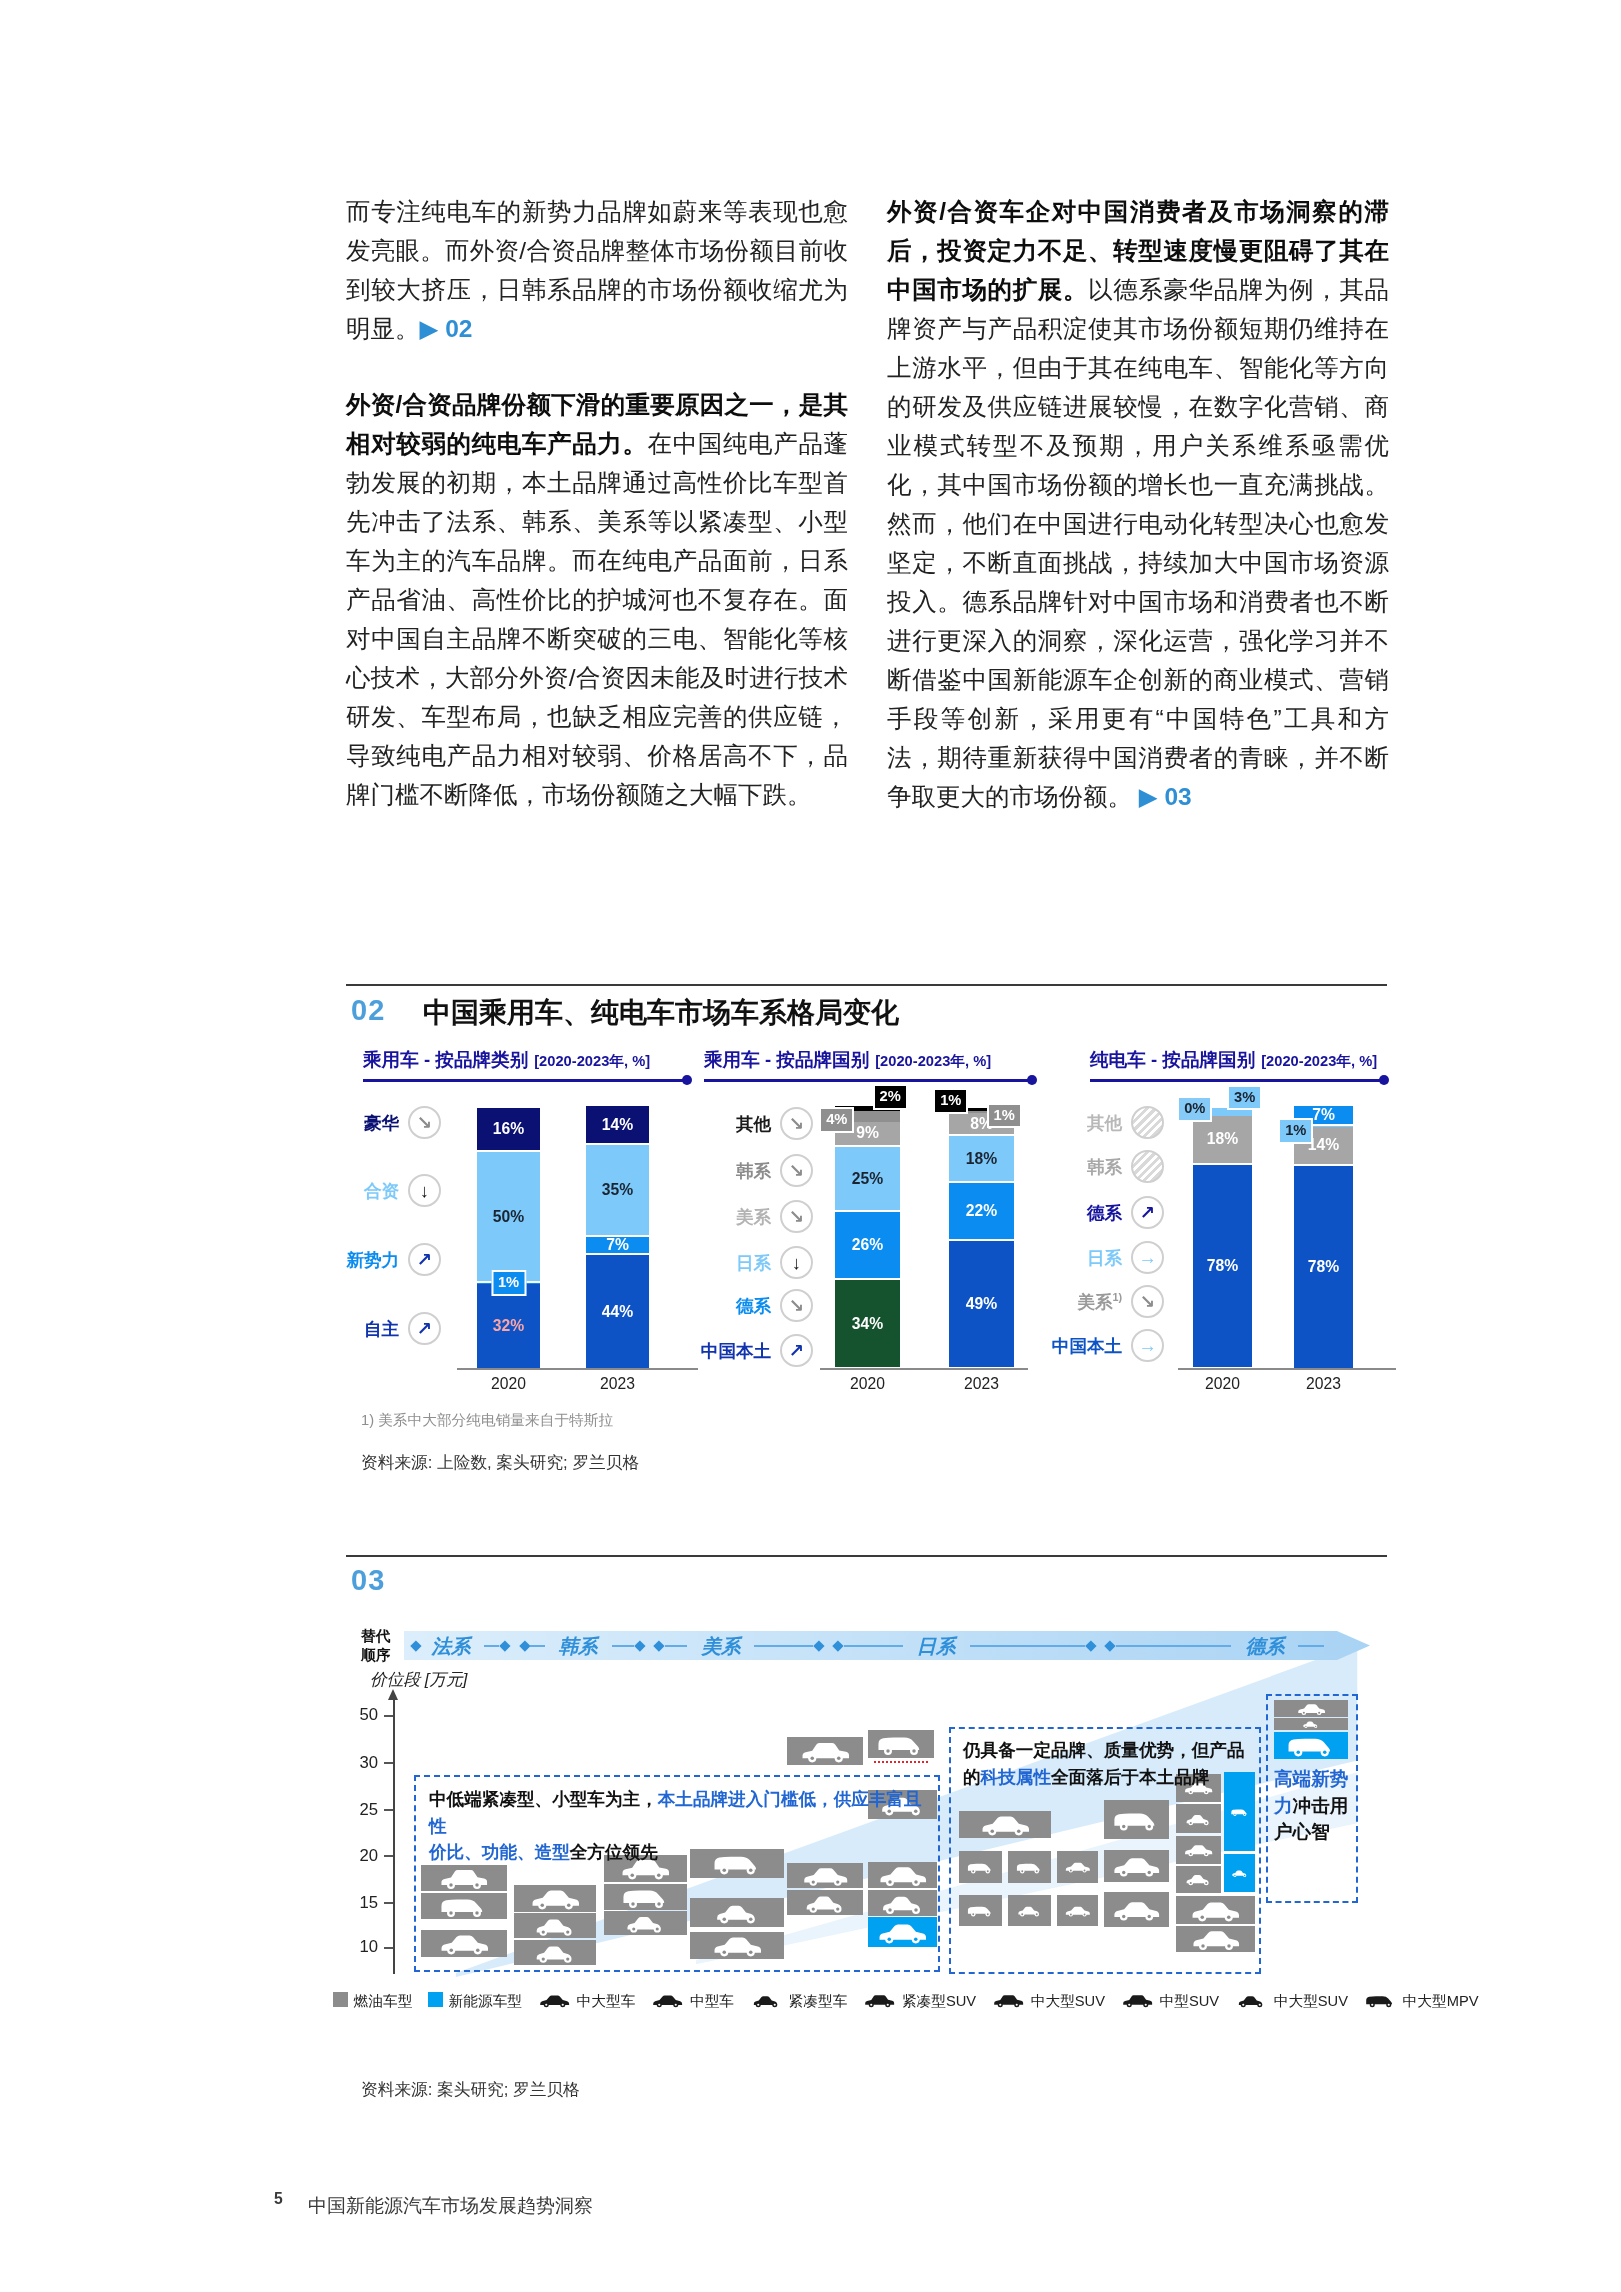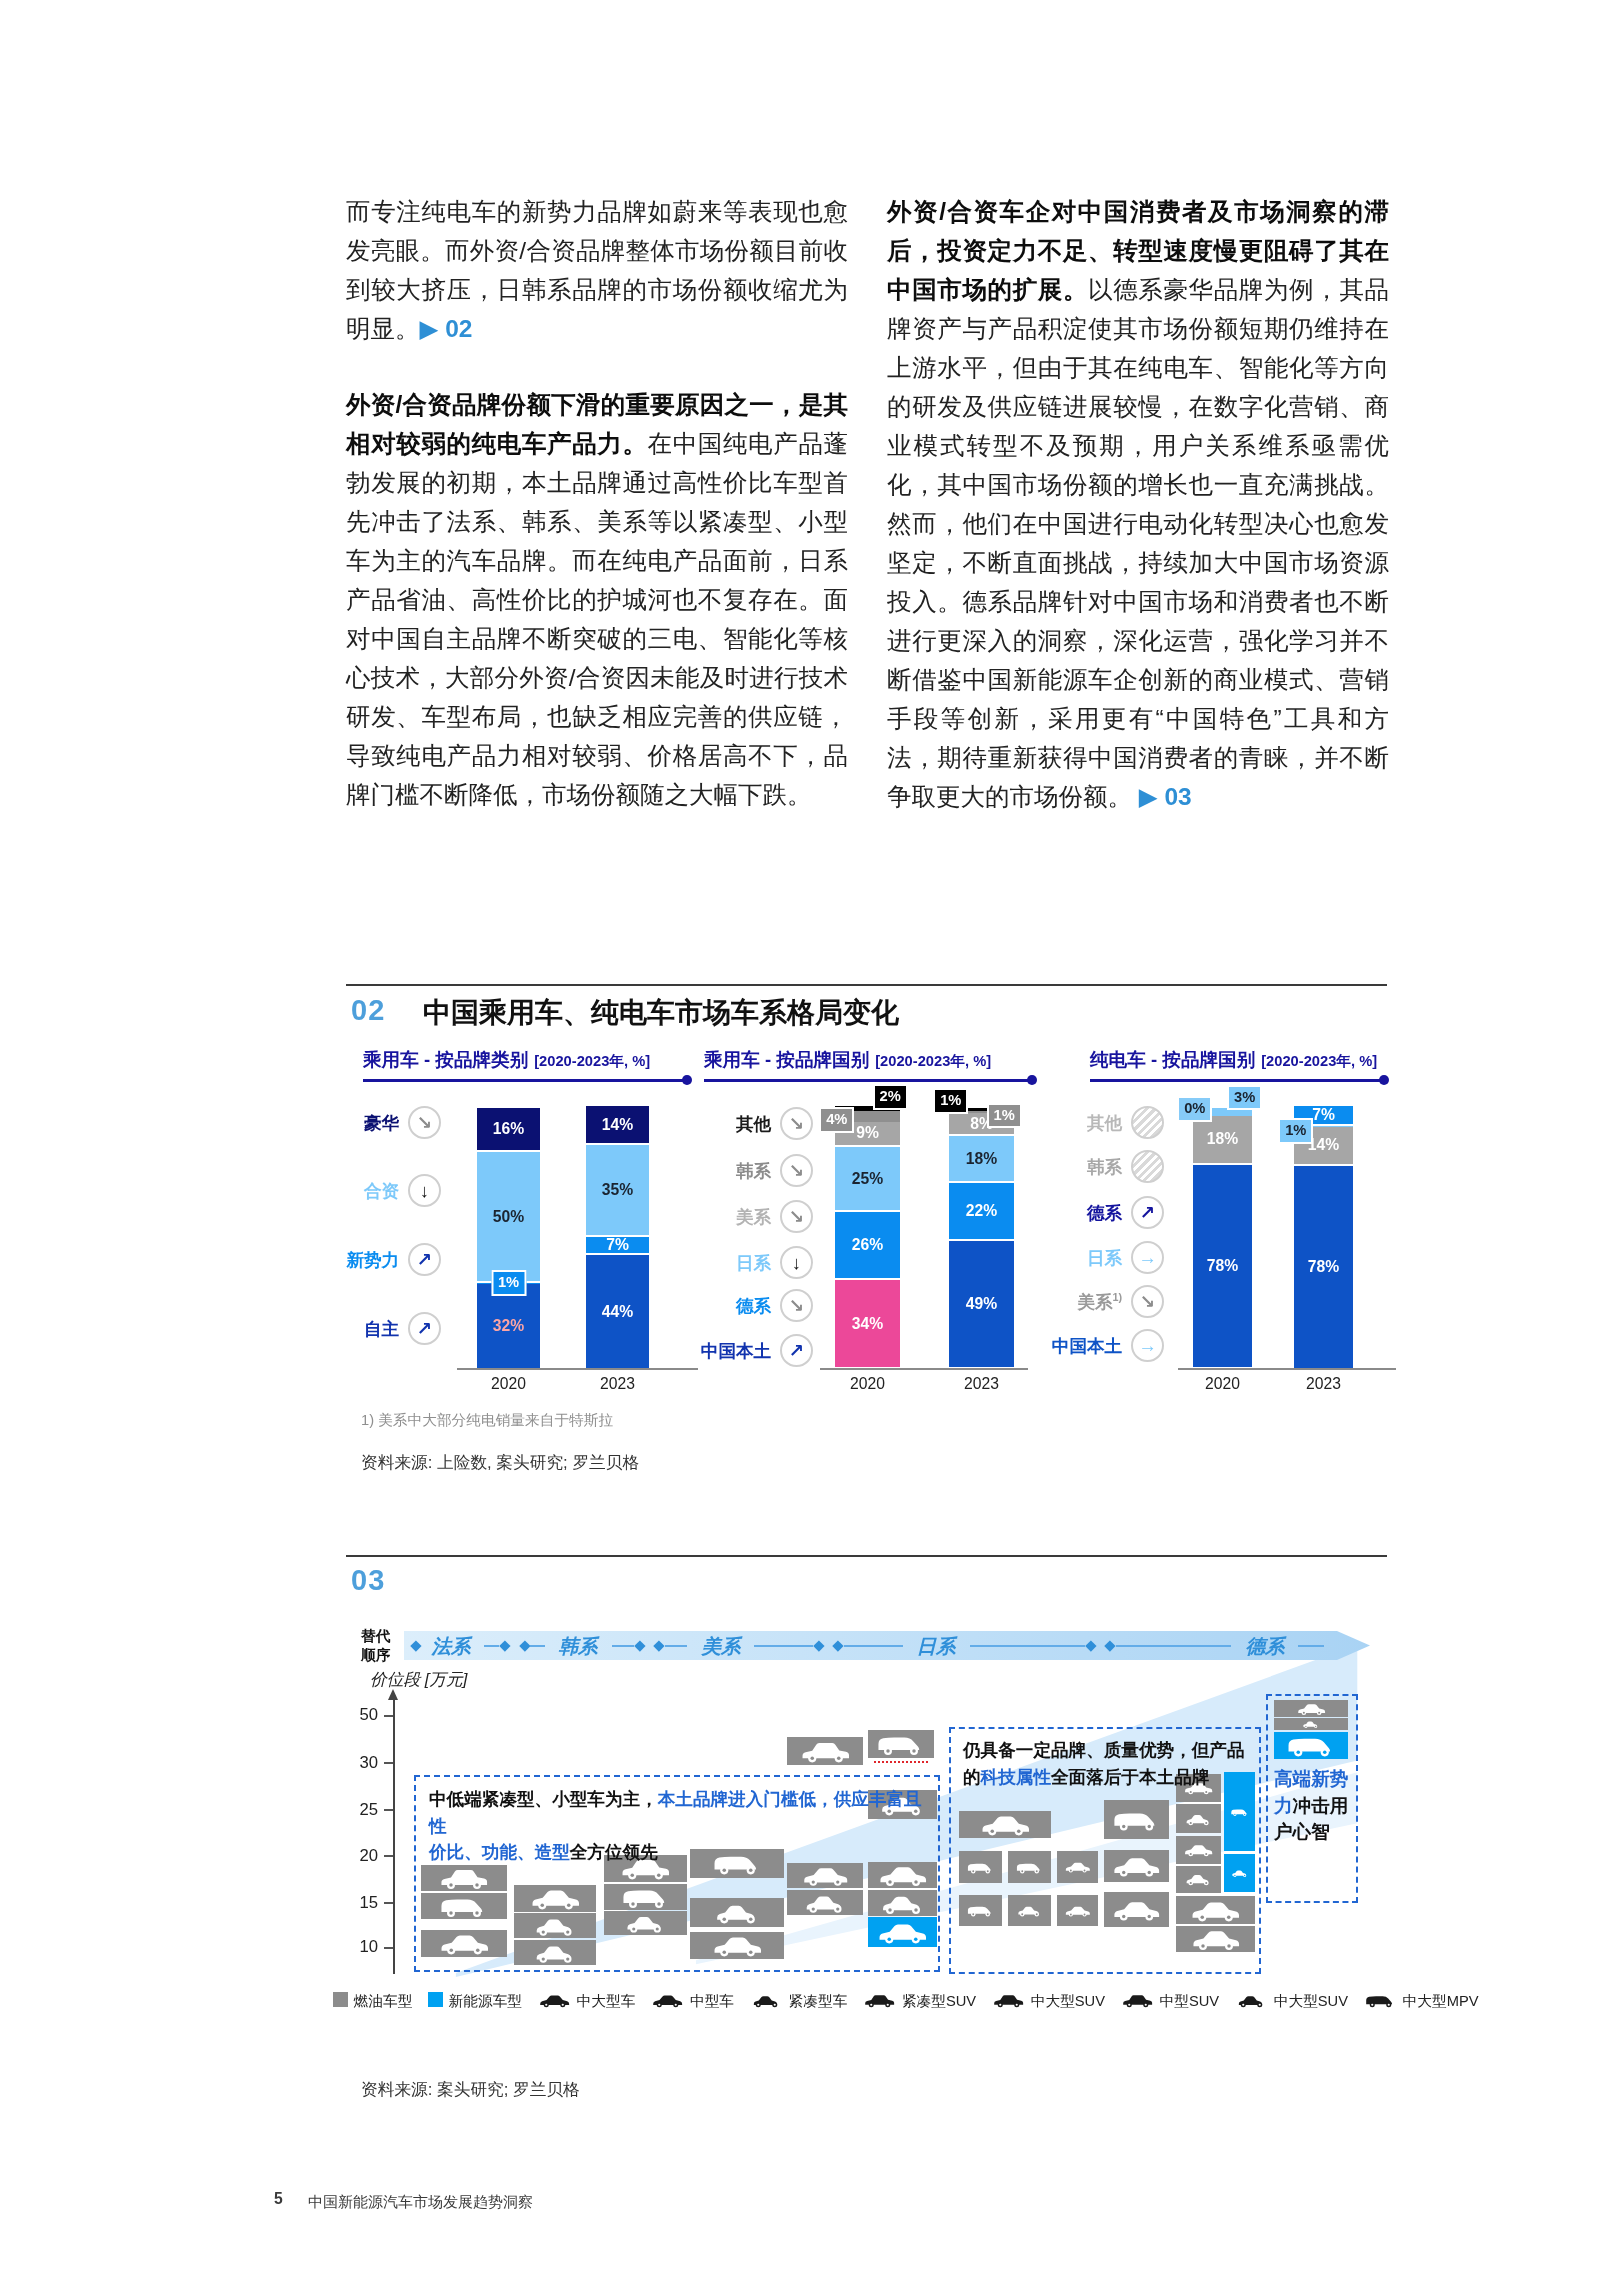--- a/index.html
+++ b/index.html
@@ -46,21 +46,21 @@
   .axlab{font-style:italic;font-size:16.7px;color:#222;}
   .tick{position:absolute;font-size:16.7px;color:#222;text-align:right;width:41px;}
   .tickdash{position:absolute;width:8.8px;height:2px;background:#555;}
   .dashbox{position:absolute;border:2.5px dashed #2166D2;z-index:2;}
   .callout{position:absolute;font-size:17.6px;font-weight:bold;line-height:26.5px;color:#111;z-index:4;}
   .callout .blu{color:#2166D2;}
   .carbox{position:absolute;display:flex;align-items:center;justify-content:center;z-index:3;}
   .leg3{position:absolute;display:flex;align-items:center;gap:15.7px;font-size:14.7px;color:#222;}
   .leg3 .item{display:flex;align-items:flex-start;gap:5.9px;white-space:nowrap;}
   .sw{width:14.7px;height:14.7px;display:inline-block;}
-  .footer{font-size:15px;color:#3a3a3a;}
+  .footer{font-size:19px;color:#3a3a3a;}
 </style>
 </head>
 <body>
 
 <div class="page">
 
   <div class="abs intro" style="left:346px;top:192px;">
     <p><span>而专注纯电车的新势力品牌如蔚来等表现也愈发亮眼。而外资/合资品牌整体市场份额目前收到较大挤压，日韩系品牌的市场份额收缩尤为明显。</span><span class="ref">▶ 02</span></p>
     <p><span class="b">外资/合资品牌份额下滑的重要原因之一，是其相对较弱的纯电车产品力。</span><span>在中国纯电产品蓬勃发展的初期，本土品牌通过高性价比车型首先冲击了法系、韩系、美系等以紧凑型、小型车为主的汽车品牌。而在纯电产品面前，日系产品省油、高性价比的护城河也不复存在。面对中国自主品牌不断突破的三电、智能化等核心技术，大部分外资/合资因未能及时进行技术研发、车型布局，也缺乏相应完善的供应链，导致纯电产品力相对较弱、价格居高不下，品牌门槛不断降低，市场份额随之大幅下跌。</span></p>
   </div>
@@ -141,21 +141,21 @@
           <span class="licon" style="color: rgb(17, 51, 174);">↗</span>
         </div>
         <div class="bar" style="left: 131px; top: 59px; width: 65px; height: 262px;">
           <div class="seg" style="height: 5.2px; background: rgb(0, 0, 0); color: rgb(255, 255, 255); flex: 0 0 5.2px;"></div>
           <div class="chip" style="background: rgb(0, 0, 0); color: rgb(255, 255, 255); top: -21.6px; left: 58%;">2%</div>
           <div class="seg" style="height: 10.5px; background: rgb(143, 143, 143); color: rgb(255, 255, 255); flex: 0 0 10.5px;"></div>
           <div class="chip" style="background: rgb(143, 143, 143); color: rgb(255, 255, 255); top: 1.3px; left: -15.7px;">4%</div>
           <div class="seg" style="height: 23.6px; background: rgb(166, 166, 166); color: rgb(255, 255, 255); flex: 0 0 23.6px;">9%</div>
           <div class="seg" style="height: 65px; background: rgb(125, 201, 250); color: rgb(27, 36, 48); flex: 0 0 65px;">25%</div>
           <div class="seg" style="height: 68px; background: rgb(10, 140, 240); color: rgb(255, 255, 255); flex: 0 0 68px;">26%</div>
-          <div class="seg" style="height: 89px; background: #ec4899; color: rgb(255, 255, 255); flex: 0 0 89px;">34%</div>
+          <div class="seg" style="height: 89px; background: #14532d; color: rgb(255, 255, 255); flex: 0 0 89px;">34%</div>
         </div>
         <div class="catlab" style="left: 131px; top: 328px; width: 65px;">2020</div>
         <div class="bar" style="left: 245px; top: 61px; width: 65px; height: 259px;">
           <div class="seg" style="height: 2.6px; background: rgb(0, 0, 0); color: rgb(255, 255, 255); flex: 0 0 2.6px;"></div>
           <div class="chip" style="background: rgb(0, 0, 0); color: rgb(255, 255, 255); top: -19.6px; left: -15.7px;">1%</div>
           <div class="seg" style="height: 2.6px; background: rgb(143, 143, 143); color: rgb(255, 255, 255); flex: 0 0 2.6px;"></div>
           <div class="chip" style="background: rgb(143, 143, 143); color: rgb(255, 255, 255); top: -5.2px; left: 58%;">1%</div>
           <div class="seg" style="height: 21px; background: rgb(166, 166, 166); color: rgb(255, 255, 255); flex: 0 0 21px;">8%</div>
           <div class="seg" style="height: 47px; background: rgb(125, 201, 250); color: rgb(27, 36, 48); flex: 0 0 47px;">18%</div>
           <div class="seg" style="height: 58px; background: rgb(10, 140, 240); color: rgb(255, 255, 255); flex: 0 0 58px;">22%</div>

